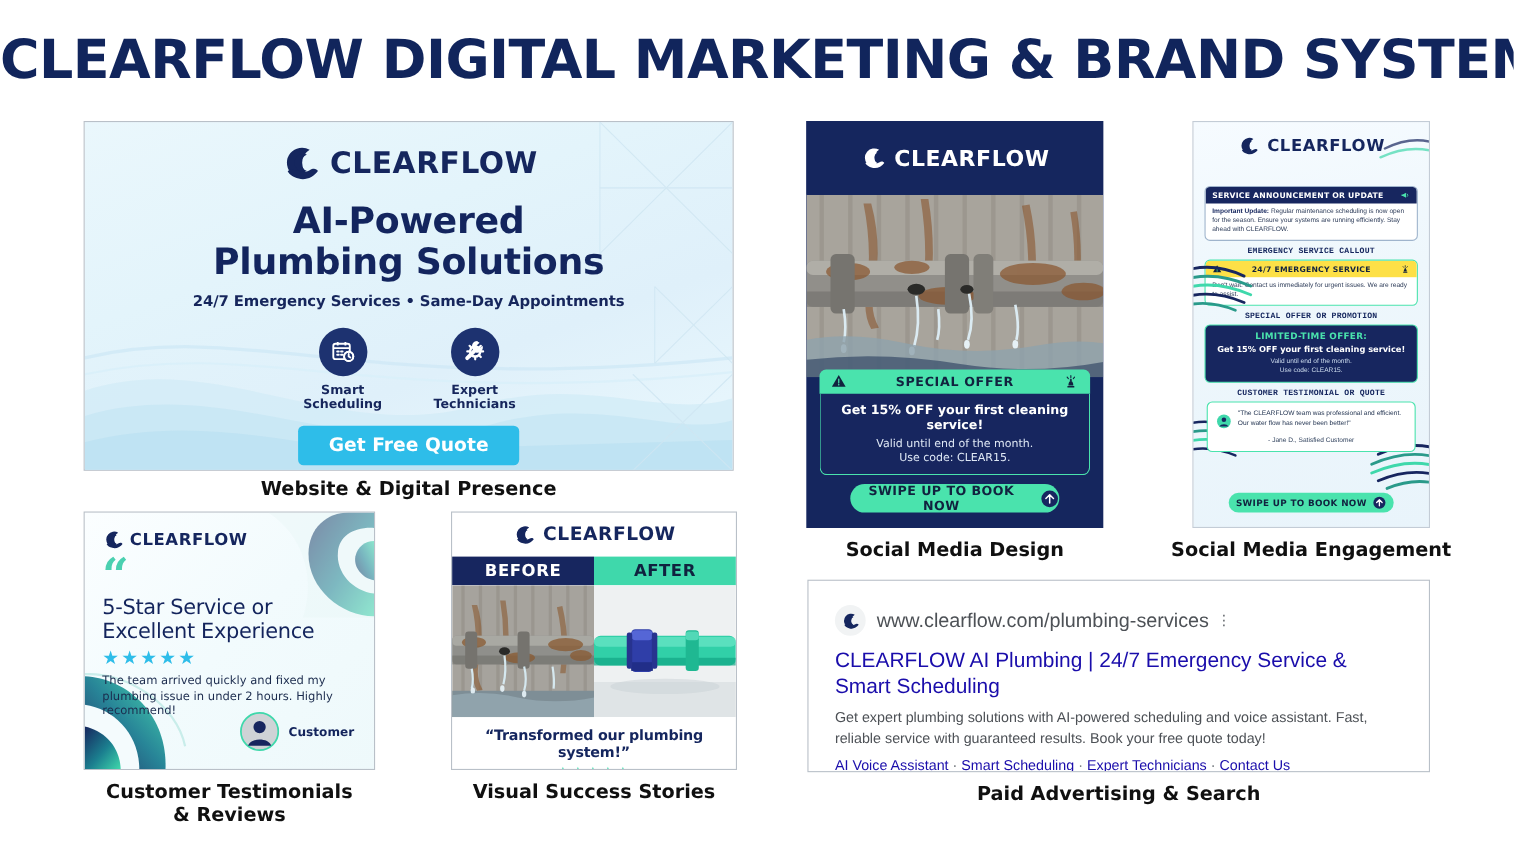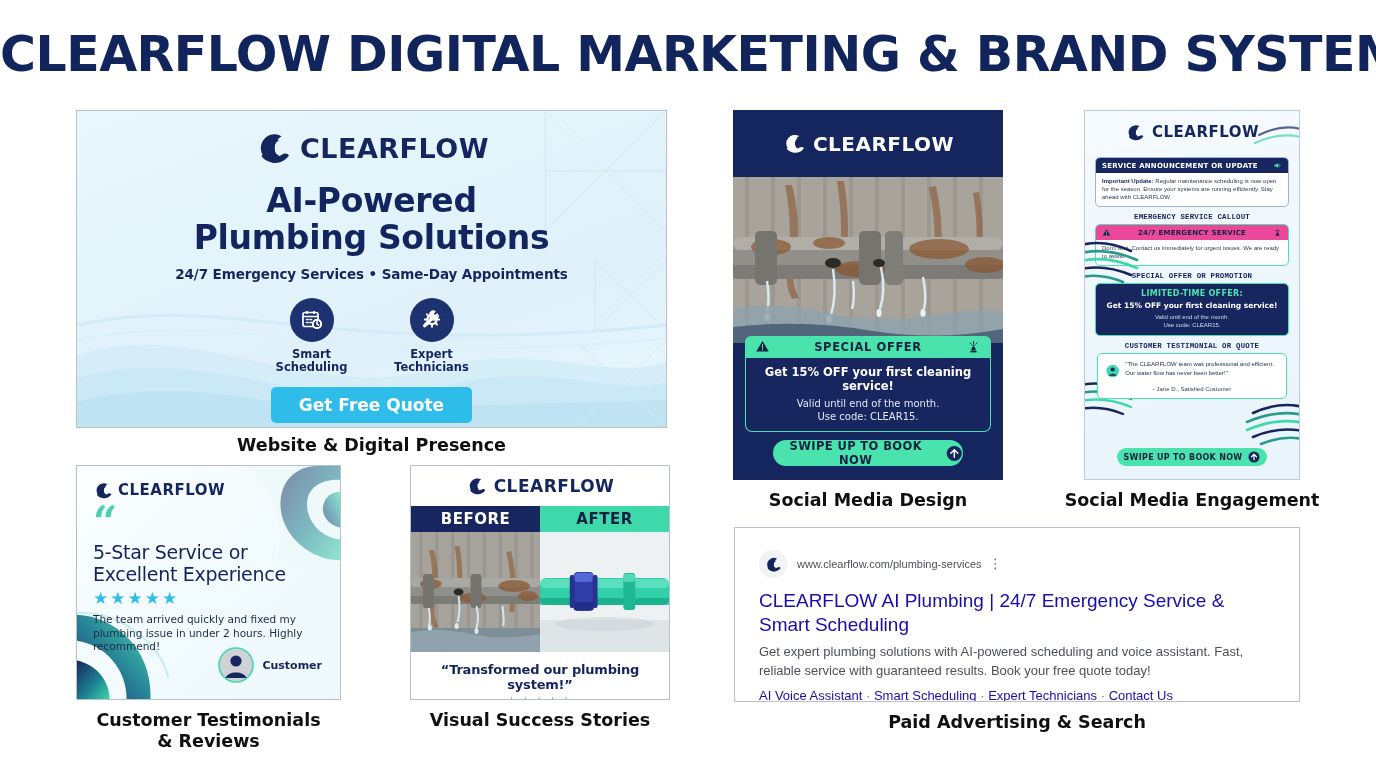--- a/index.html
+++ b/index.html
@@ -182,21 +182,21 @@
   }
   #smengage .card {
     margin: 0 10px; border-radius:5px; overflow:hidden; border:1px solid #9fb4cc; background:#fff;
   }
   #smengage .card .hd {
     background:#17265f; color:#fff; font-family:"DejaVu Sans",sans-serif; font-weight:700;
     font-size:7px; letter-spacing:0.2px; padding:3px 6px; display:flex; align-items:center; justify-content:space-between;
   }
   #smengage .card .bd { padding:4px 6px 5px; font-size:6px; line-height:8px; color:#2b3a57; }
   #smengage .card .bd b { color:#13245c; }
-  #smengage .card.mint .hd { background:#ec4899; color:#11223f;gap:22px; }
+  #smengage .card.mint .hd { background:#fde047; color:#11223f;gap:22px; }
   #smengage .card.mint { border-color:#4ae3ad; }
   #smengage .card.navy { background:#17265f; border:1.5px solid #4ae3ad; }
   #smengage .card.navy .ttl { color:#4ae3ad; font-family:"DejaVu Sans",sans-serif; font-weight:700; font-size:8px; text-align:center; padding-top:5px; letter-spacing:0.3px;}
   #smengage .card.navy .l1 { color:#fff; font-family:"DejaVu Sans",sans-serif; font-weight:700; font-size:7.5px; text-align:center; padding-top:3px;}
   #smengage .card.navy .l2 { color:#cddcee; font-size:6px; text-align:center; line-height:8px; padding:3px 4px 6px;}
   #smengage .testi { margin: 0 12px; background:#fff; border:1px solid #4ae3ad; border-radius:5px; padding:6px 8px; position:relative; }
   #smengage .testi .row { display:flex; gap:6px; align-items:flex-start; }
   #smengage .testi .q { font-size:6px; line-height:8.5px; color:#233451; }
   #smengage .testi .attr { font-size:6px; color:#33445f; text-align:center; margin-top:4px; }
   #smengage .eng-swipe {
@@ -209,21 +209,21 @@
 
   
   #searchad { left: 734px; top: 527px; width: 566px; height: 175px; background:#fff; padding: 22px 22px 0 24px; }
   #searchad .top { display:flex; align-items:center; gap:10px; }
   #searchad .fav {
     width:28px; height:28px; border-radius:50%; background:#f1f3f4;
     display:flex; align-items:center; justify-content:center; flex:0 0 28px;
   }
   #searchad .brand { font-size:14px; color:#202124; line-height:17px; }
   #searchad .url-row { display:flex; align-items:center; gap:7px; }
-  #searchad .url { font-size:11px; color:#4d5156;text-align:right; }
+  #searchad .url { font-size:18px; color:#4d5156;text-align:right; }
   #searchad .kebab { color:#5f6368; font-size:13px; line-height:10px; letter-spacing:0; cursor:pointer; }
   #searchad .adbadge {
     display:inline-block; background:#1a73e8; color:#fff; font-size:11px; font-weight:700;
     border-radius:3px; padding:1px 5px; margin-left:8px; vertical-align:2px;
   }
   #searchad .headline { color:#1a0dab; font-size:19px; line-height:24px; margin-top:11px; cursor:pointer; }
   #searchad .desc { color:#4d5156; font-size:13px; line-height:19px; margin-top:5px; max-width:540px; }
   #searchad .links { color:#1a0dab; font-size:13px; margin-top:8px; }
   #searchad .links span { cursor:pointer; }
   #searchad .sep { color:#70757a; }
@@ -587,21 +587,21 @@
     <div class="logo-lockup">
       <svg width="21" height="21" viewBox="0 0 64 64">
         <path d="M44 13 A22 22 0 1 0 44 51 A22 22 0 0 1 44 13 Z" fill="#15265e"></path>
         <path d="M40 20 A13 13 0 1 0 40 44 A13 13 0 0 1 40 20 Z" fill="#15265e"></path>
         <path d="M12 44 C22 38 32 50 44 43 C50 39 54 41 56 44 C50 53 38 58 28 55 C20 53 14 49 12 44 Z" fill="#15265e"></path>
       </svg>
       <span class="logo-word" style="font-size:15px">CLEARFLOW</span>
     </div>
   </div>
 
-  <div class="card" style="margin-top:4px">
+  <div class="card" style="margin-top:16px">
     <div class="hd">
       <span>SERVICE ANNOUNCEMENT OR UPDATE</span>
       <svg width="9" height="9" viewBox="0 0 24 24">
         <path d="M3 10v4h3l8 4V6l-8 4z" fill="#4ae3ad"></path>
         <path d="M17 9a4 4 0 0 1 0 6" stroke="#4ae3ad" stroke-width="2" fill="none" stroke-linecap="round"></path>
       </svg>
     </div>
     <div class="bd">
       <b>Important Update:</b>
       <span>Regular maintenance scheduling is now open for the season. Ensure your systems are running efficiently. Stay ahead with CLEARFLOW.</span>

